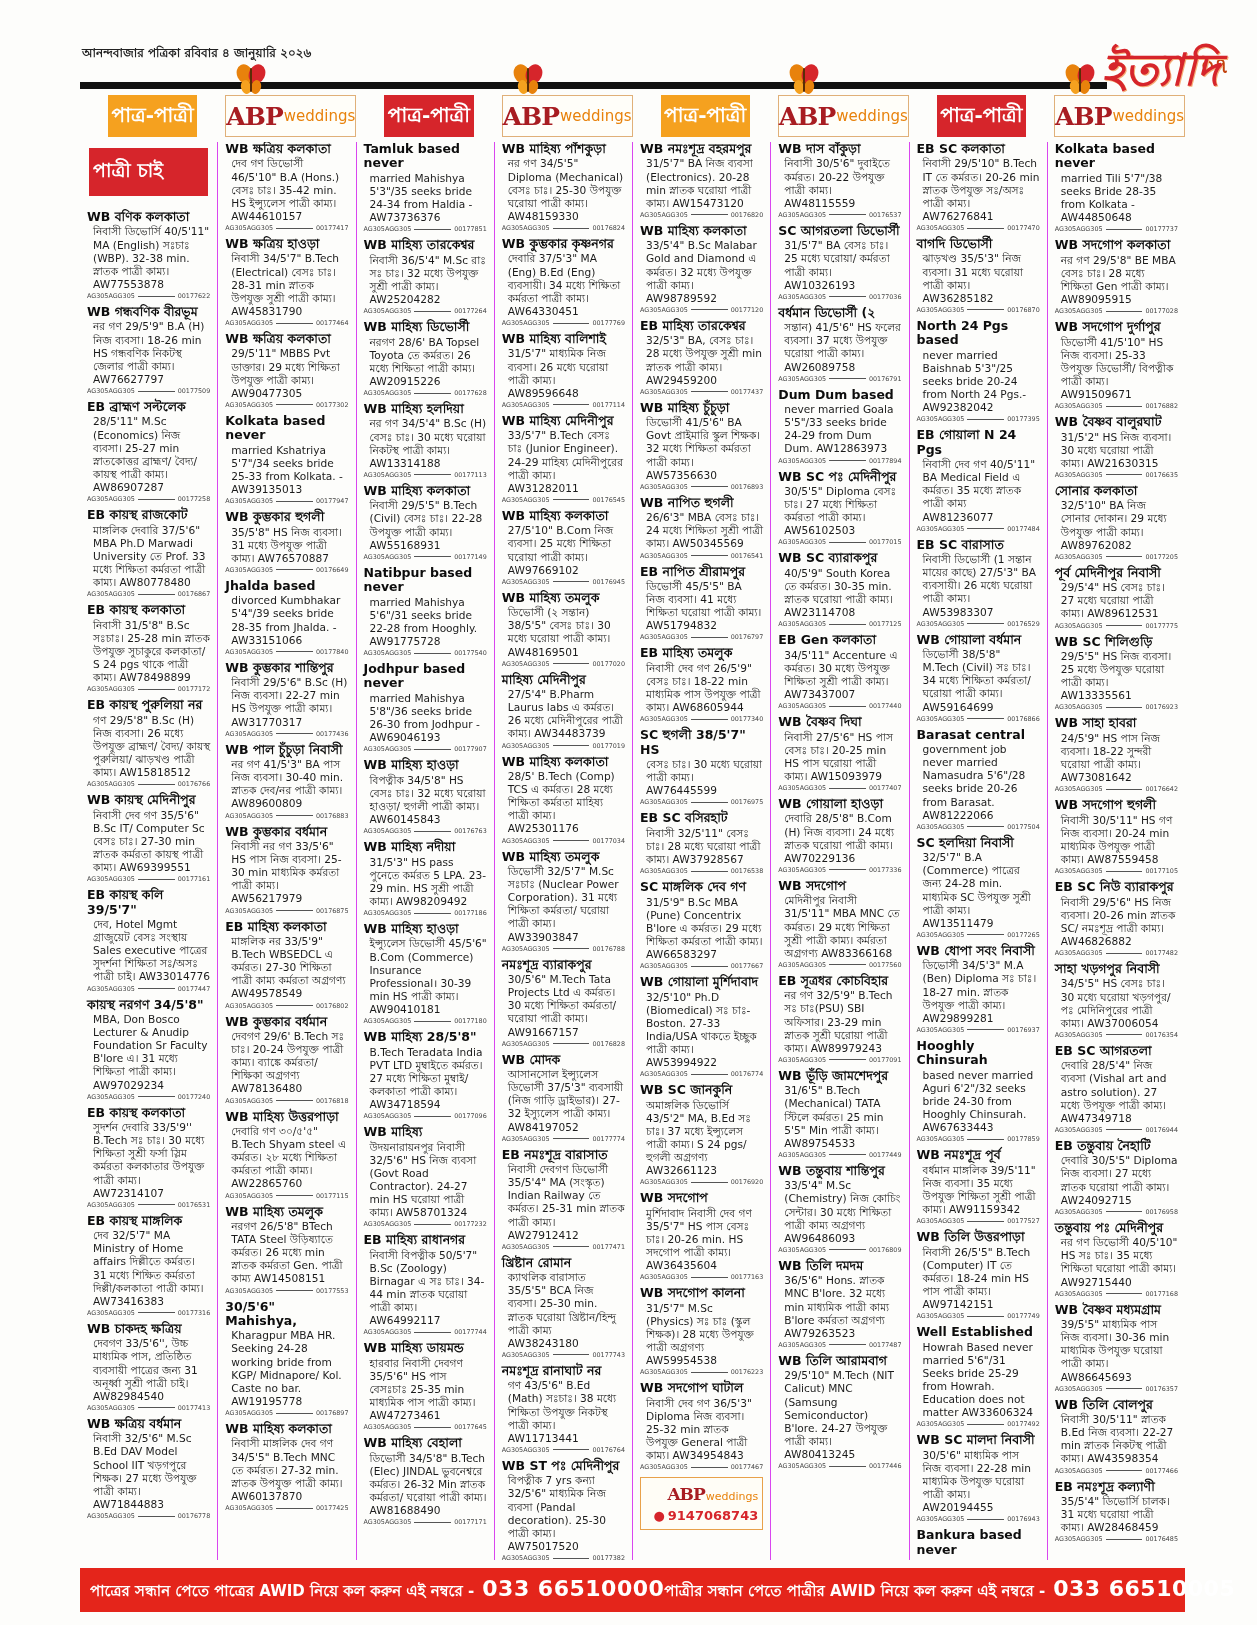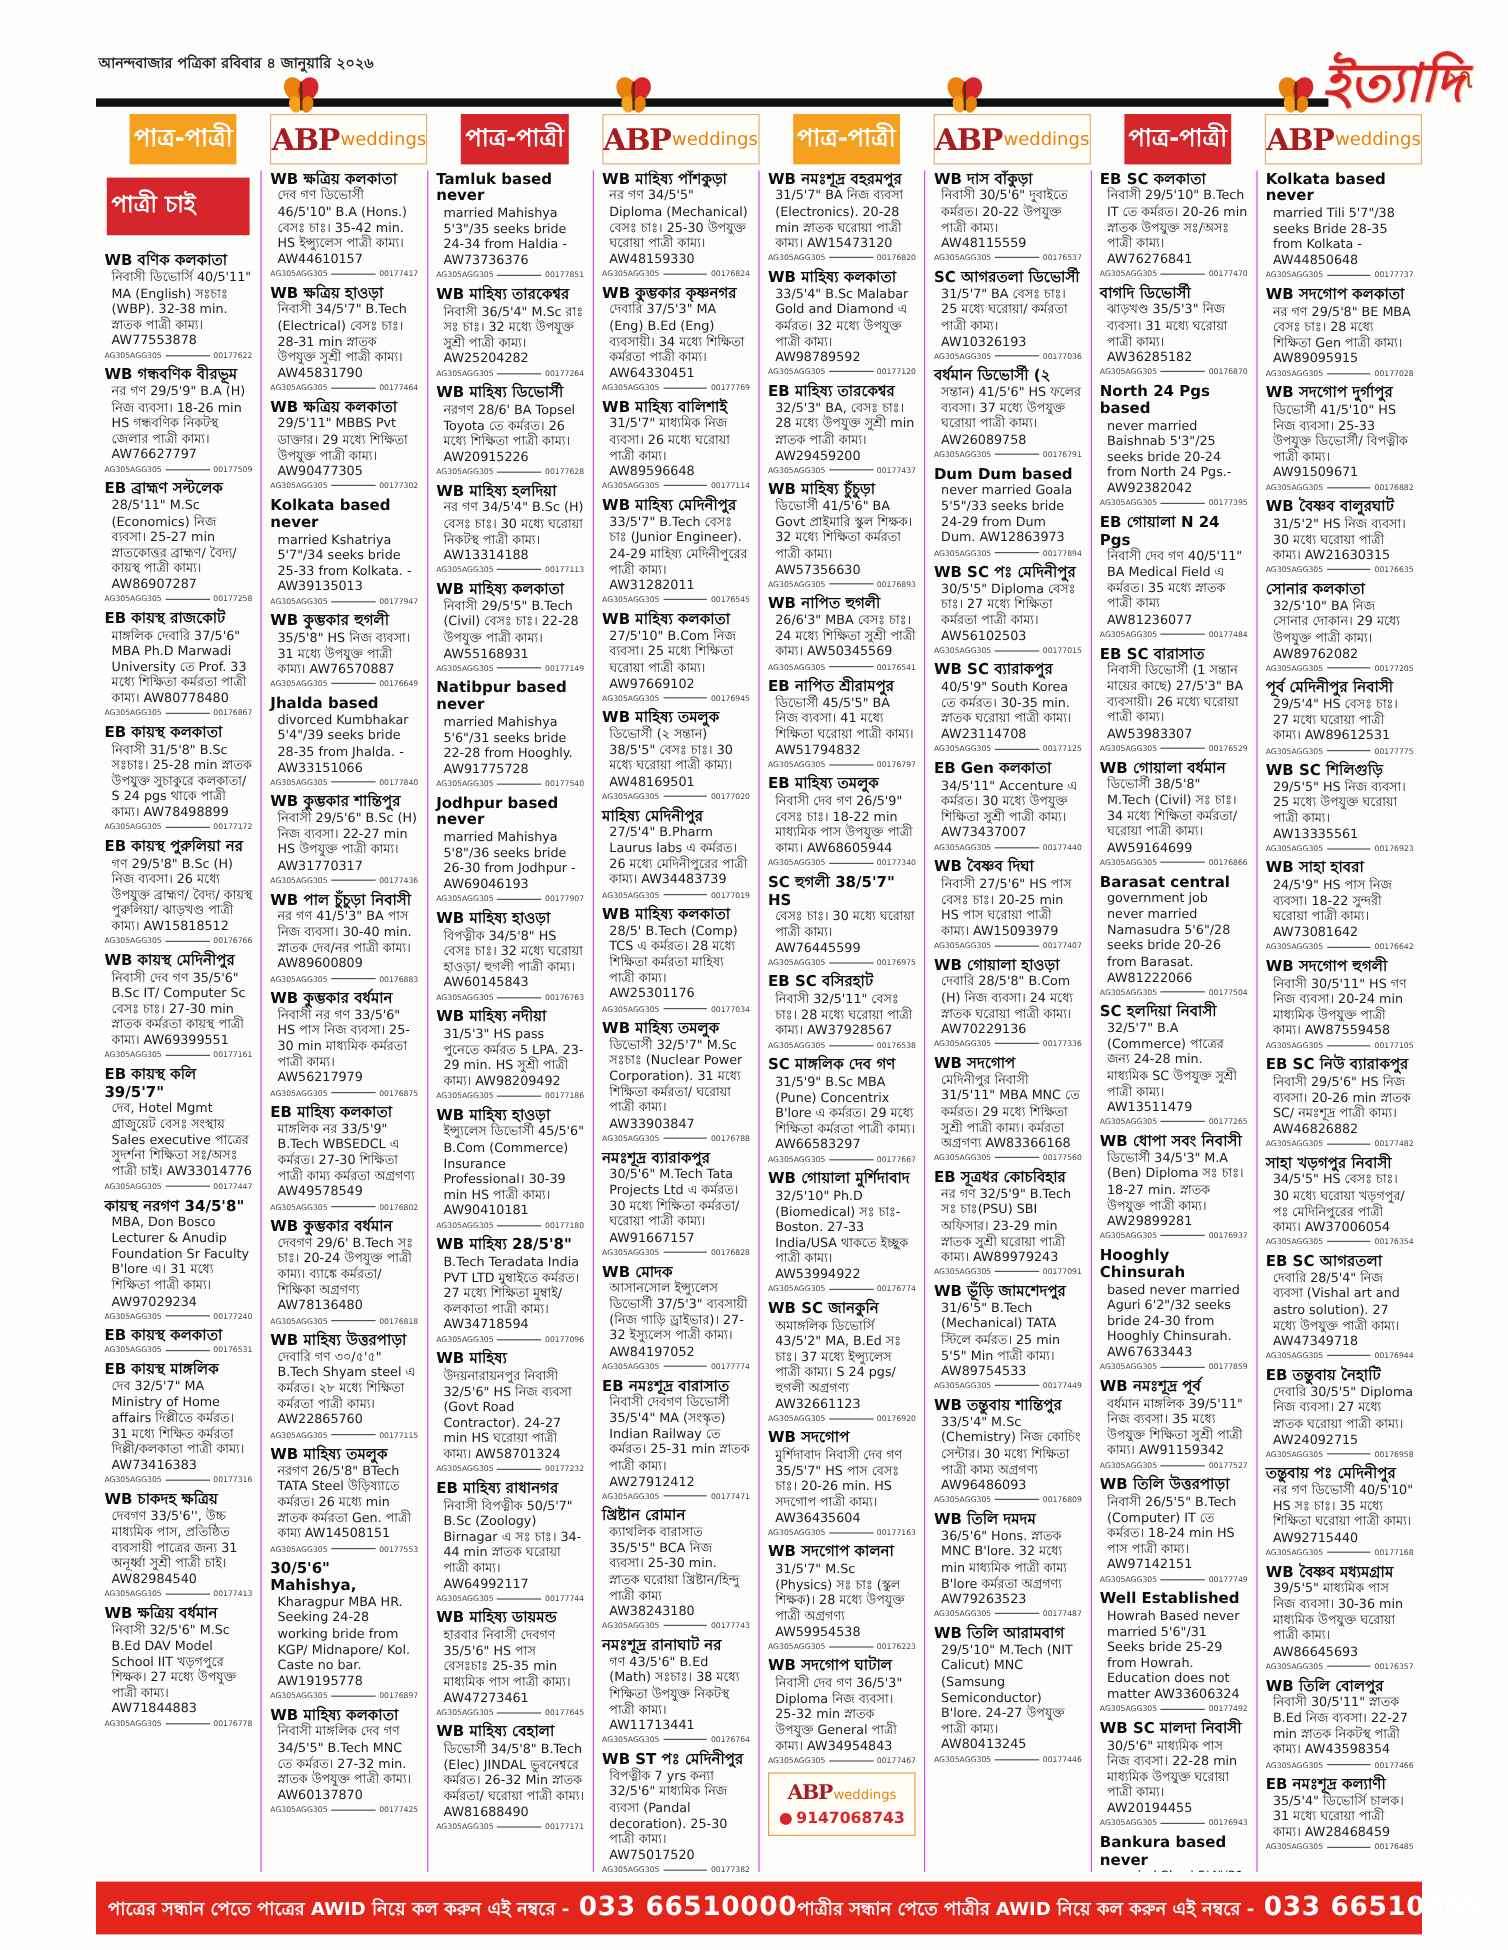--- a/index.html
+++ b/index.html
@@ -30,21 +30,21 @@
   .col{flex:1;padding:0 7px;overflow:hidden;border-left:1px solid #d946ef;}
   .col:first-child{border-left:none;}
   .lead-box{background:#d6252b;color:#fff;text-align:left;font-size:19px;font-weight:bold;
             padding:8px 4px;margin:6px 2px 14px 2px;}
   .ad{margin-bottom:5px;}
   .ad-h{margin:0 0 1px 0;font-size:12.5px;line-height:1.15;font-weight:bold;color:#0d0d0d;}
   .ad-b{margin:0;font-size:10.6px;line-height:1.24;padding-left:6px;color:#1b1b1b;}
   .ad-code{display:flex;align-items:center;font-size:6.4px;color:#444;margin-top:1px;}
   .ad-code .rule{flex:1;border-top:1px solid #555;margin:0 3px;}
   
-  .promo{border:1px solid #e8a14a;background:#fffdf6;margin-top:6px;padding:6px 4px;text-align:center;}
+  .promo{border:1px solid #e8a14a;background:#fffdf6;margin-top:6px;padding:6px 4px;text-align:right;}
   .promo .abp-txt{font-size:17px;}
   .promo .abp-sub{font-size:11px;}
   .promo-phone{margin-top:4px;font-size:13px;font-weight:bold;color:#d6252b;}
   .promo-phone .dot{color:#d6252b;margin-right:3px;}
   
   .footer{position:absolute;left:80px;right:72px;bottom:13px;height:44px;background:#e4251b;
           display:flex;align-items:center;justify-content:space-around;color:#fff;padding:0 10px;}
   .f-seg{display:flex;align-items:baseline;gap:8px;white-space:nowrap;}
   .f-txt{font-size:15px;font-weight:bold;}
   .f-phone{font-size:22px;font-weight:bold;letter-spacing:.5px;}
@@ -191,20 +191,21 @@
           <h3 class="ad-h">কায়স্থ নরগণ 34/5'8"</h3>
           <p class="ad-b">MBA, Don Bosco Lecturer &amp; Anudip Foundation Sr Faculty B'lore এ। 31 মধ্যে শিক্ষিতা পাত্রী কাম্য। AW97029234</p>
           <div class="ad-code">
             <span>AG305AGG305</span>
             <span class="rule"></span>
             <span>00177240</span>
           </div>
         </div>
         <div class="ad">
           <h3 class="ad-h">EB কায়স্থ কলকাতা</h3>
+          <p class="ad-b">সুদর্শন দেবারি 33/5'9'' B.Tech সঃ চাঃ। 30 মধ্যে শিক্ষিতা সুশ্রী ফর্সা স্লিম কর্মরতা কলকাতার উপযুক্ত পাত্রী কাম্য। AW72314107</p>
           <div class="ad-code">
             <span>AG305AGG305</span>
             <span class="rule"></span>
             <span>00176531</span>
           </div>
         </div>
         <div class="ad">
           <h3 class="ad-h">EB কায়স্থ মাঙ্গলিক</h3>
           <p class="ad-b">দেব 32/5'7" MA Ministry of Home affairs দিল্লীতে কর্মরত। 31 মধ্যে শিক্ষিত কর্মরতা দিল্লী/কলকাতা পাত্রী কাম্য। AW73416383</p>
           <div class="ad-code">

